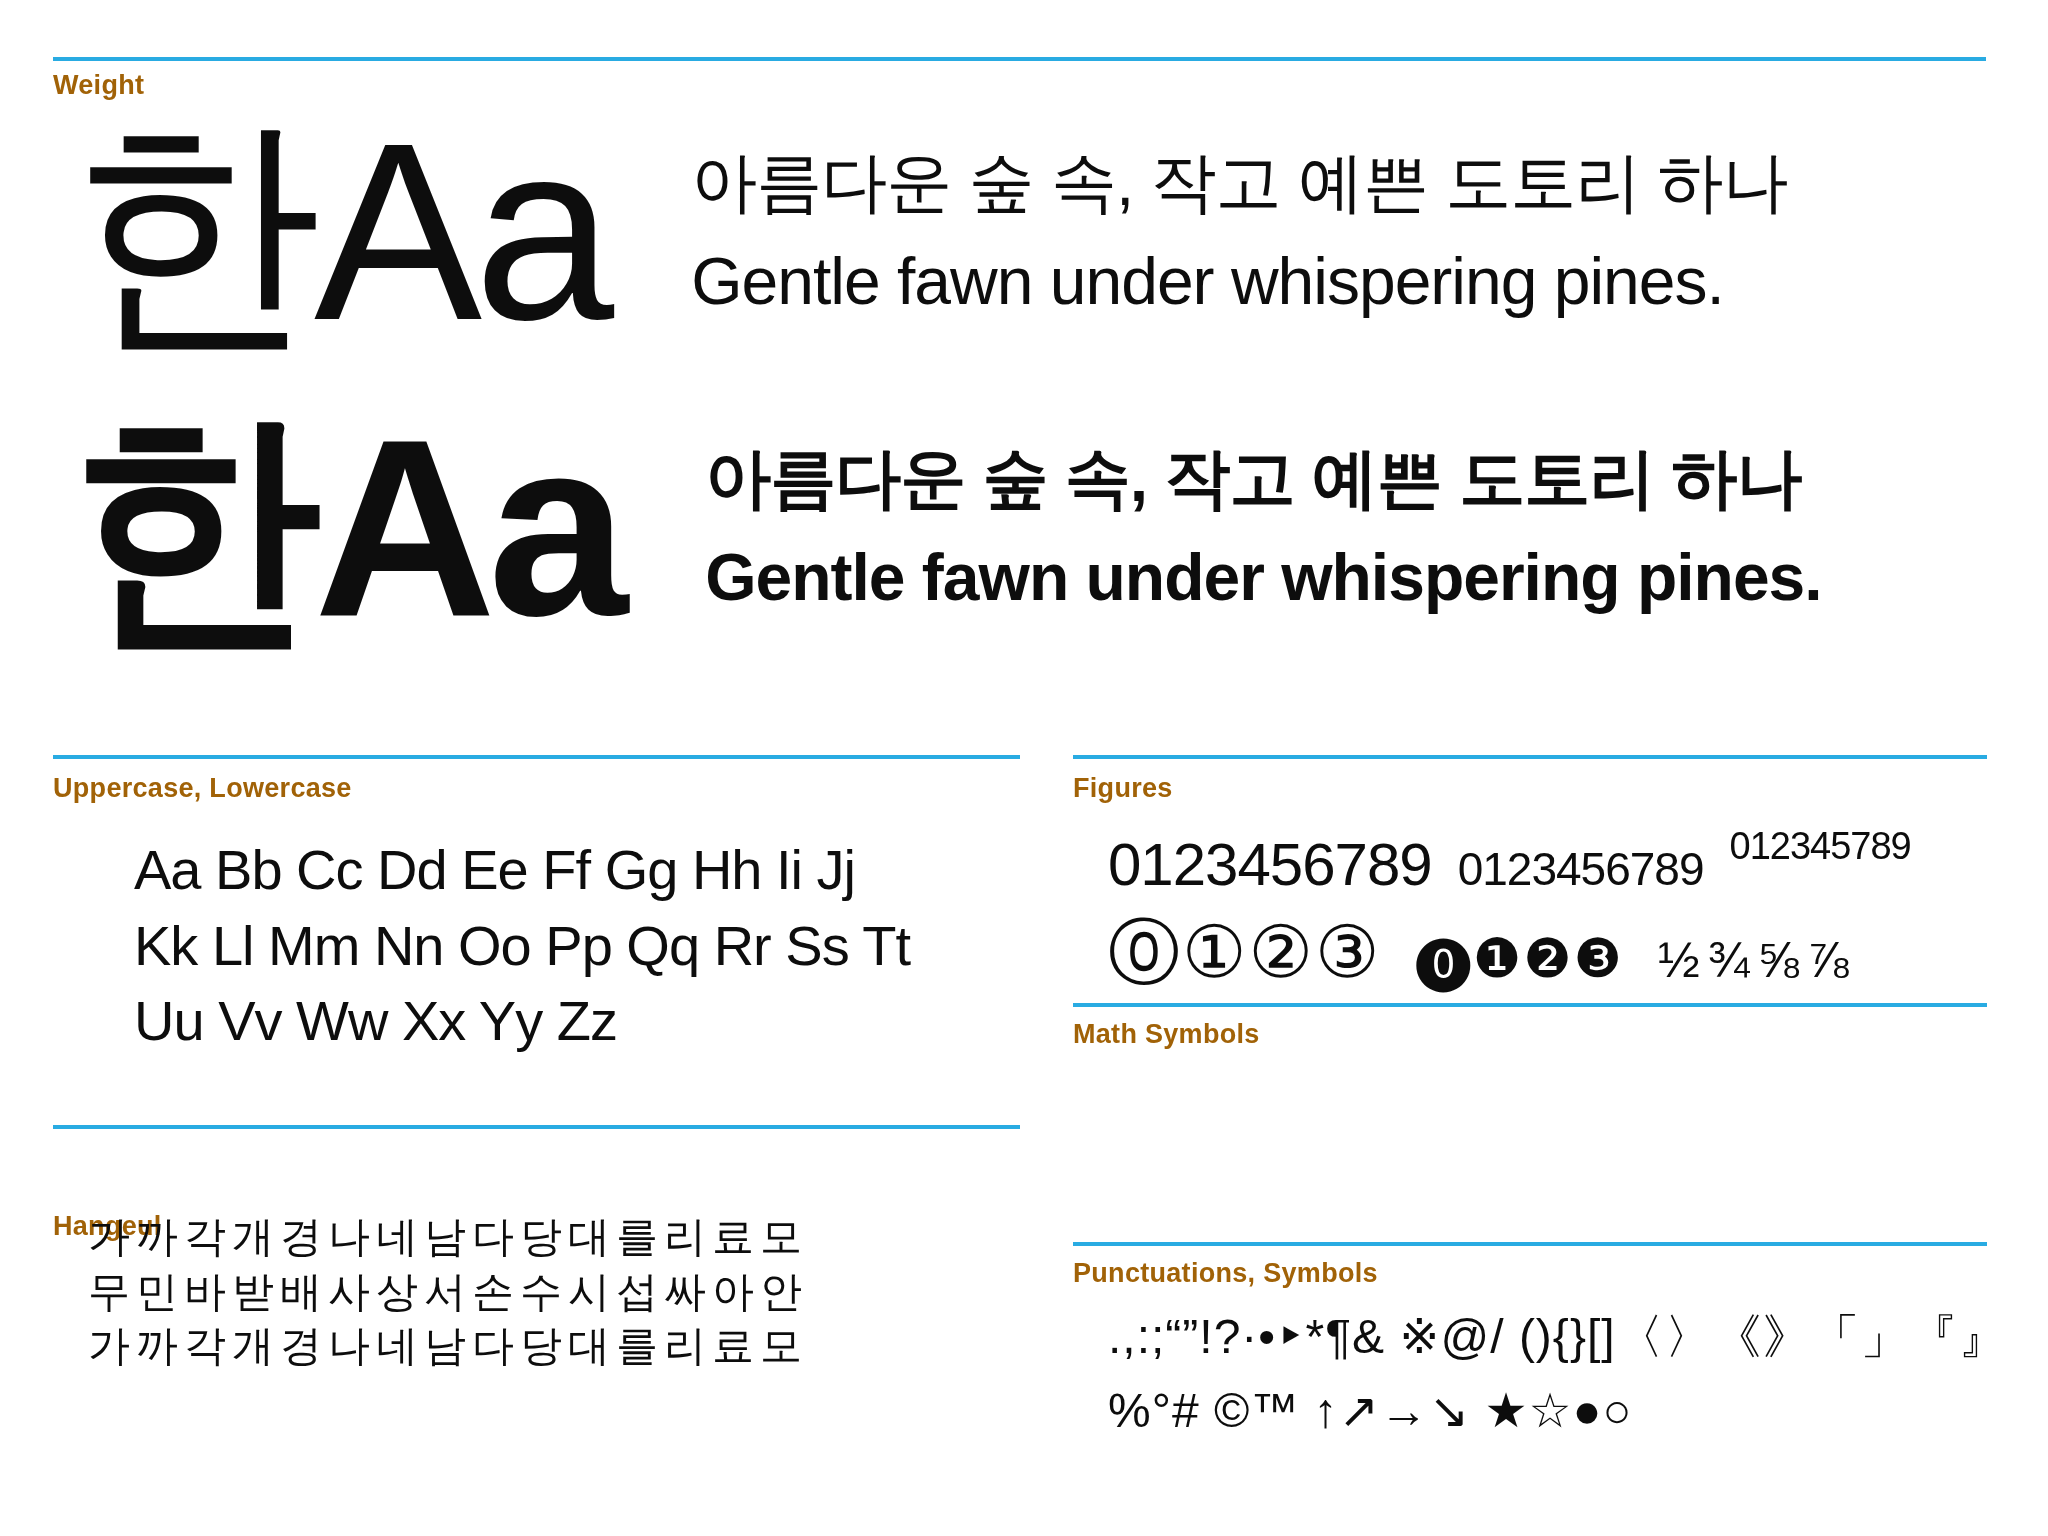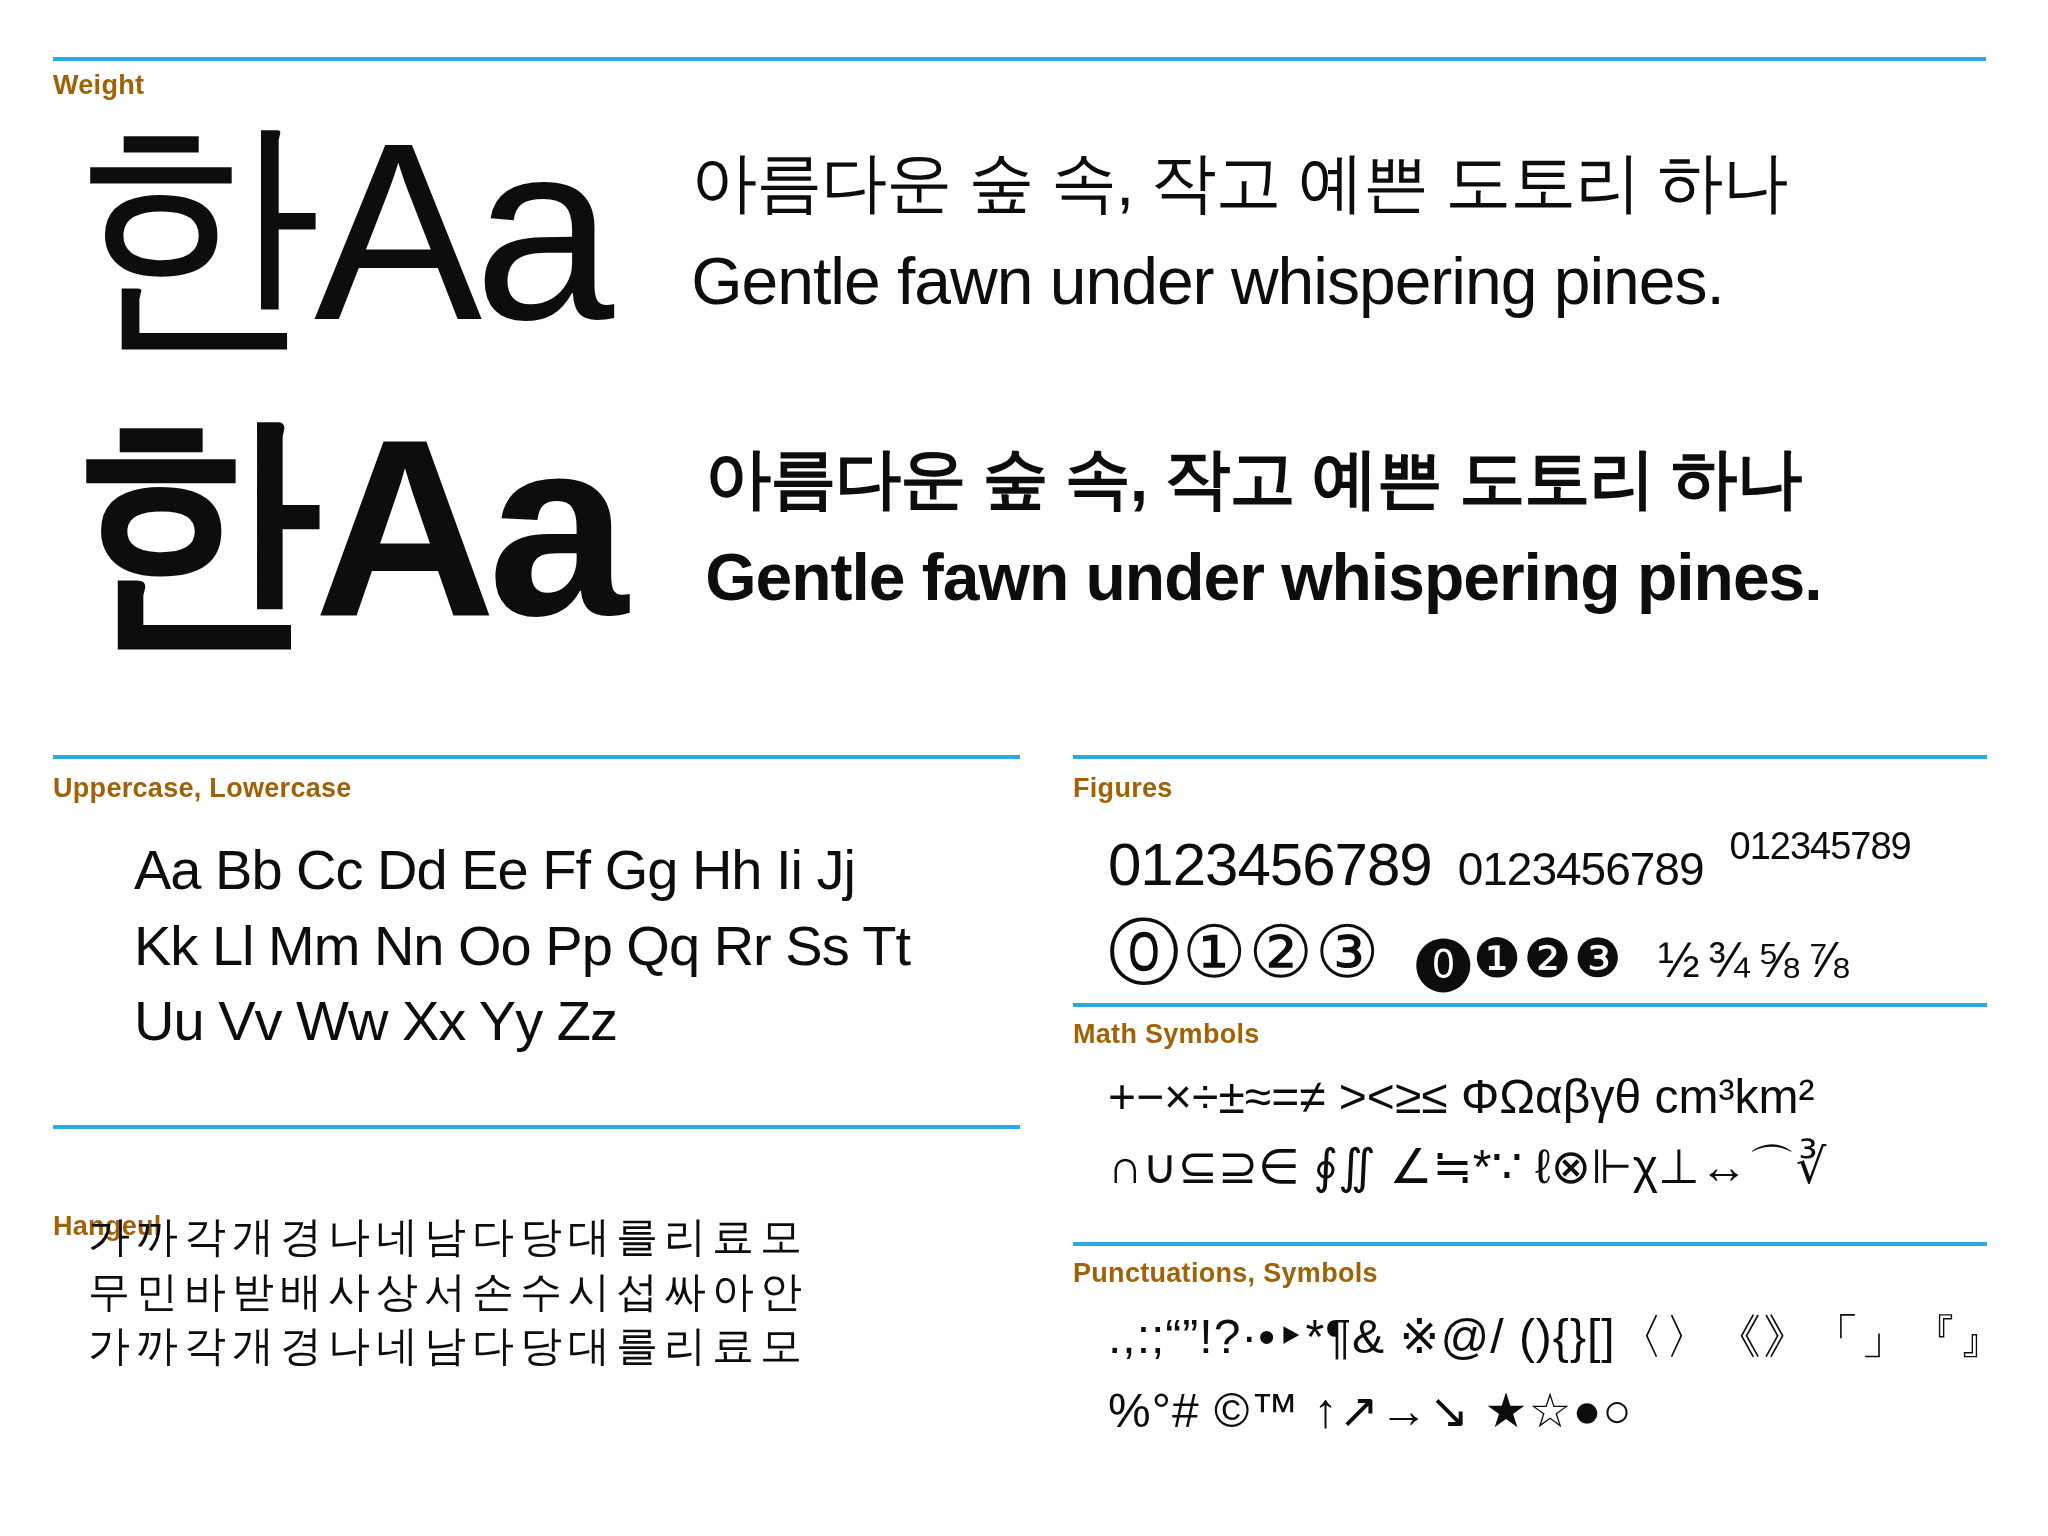--- a/index.html
+++ b/index.html
@@ -83,24 +83,20 @@
   </div>
 
   <div class="fig-row" style="left:1108px;top:905px;">
     <span class="fig-circ">⓪①②③</span>
     <span class="fig-circ-filled">⓿❶❷❸</span>
     <span class="fig-frac">½¾⅝⅞</span>
   </div>
 
   <div class="rule" style="left:1073px;top:1003px;width:914px;"></div>
   <div class="label" style="left:1073px;top:1019px;">Math Symbols</div>
-  <div class="symbol-block" style="left:1108px;top:1062px;">
-    <div class="math-line">+−×÷±≈=≠ &gt;&lt;≥≤ ΦΩαβγθ cm³km²</div>
-    <div class="math-line">∩∪⊆⊇∈ ∮∬ ∠≒*∵ ℓ⊗⊩χ⊥↔⌒∛</div>
-  </div>
 
   <div class="rule" style="left:1073px;top:1242px;width:914px;"></div>
   <div class="label" style="left:1073px;top:1258px;">Punctuations, Symbols</div>
   <div class="symbol-block" style="left:1108px;top:1300px;">
     <div class="punct-line">.,:;“”!?·•‣*¶&amp; ※@/ (){}[]〈〉《》「」『』</div>
     <div class="punct-line">%°# ©™ ↑↗→↘ ★☆●○</div>
   </div>
 
 </div>
 

